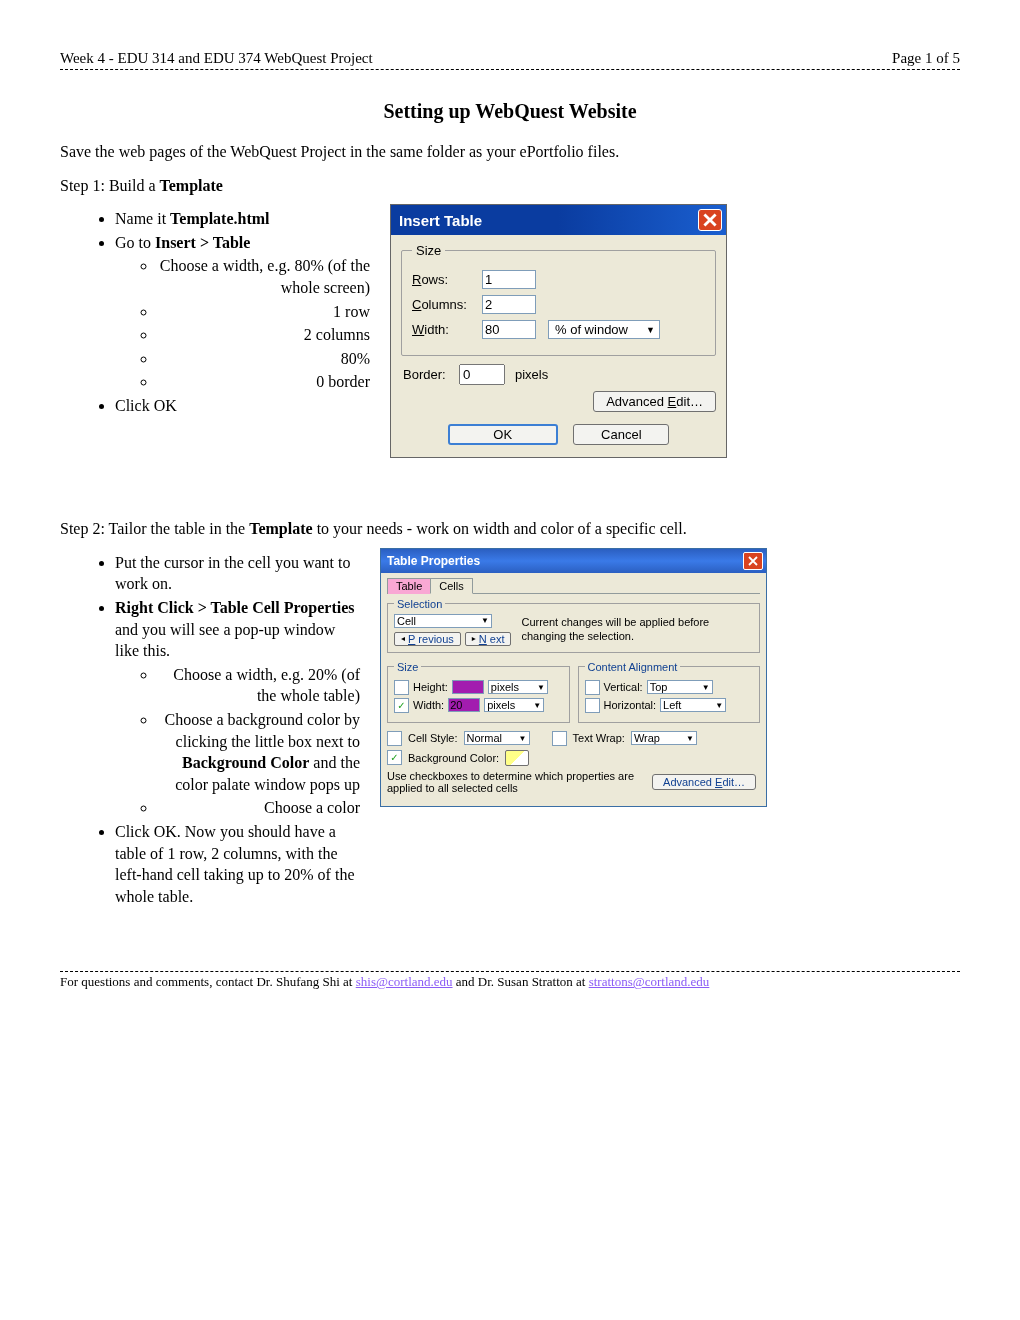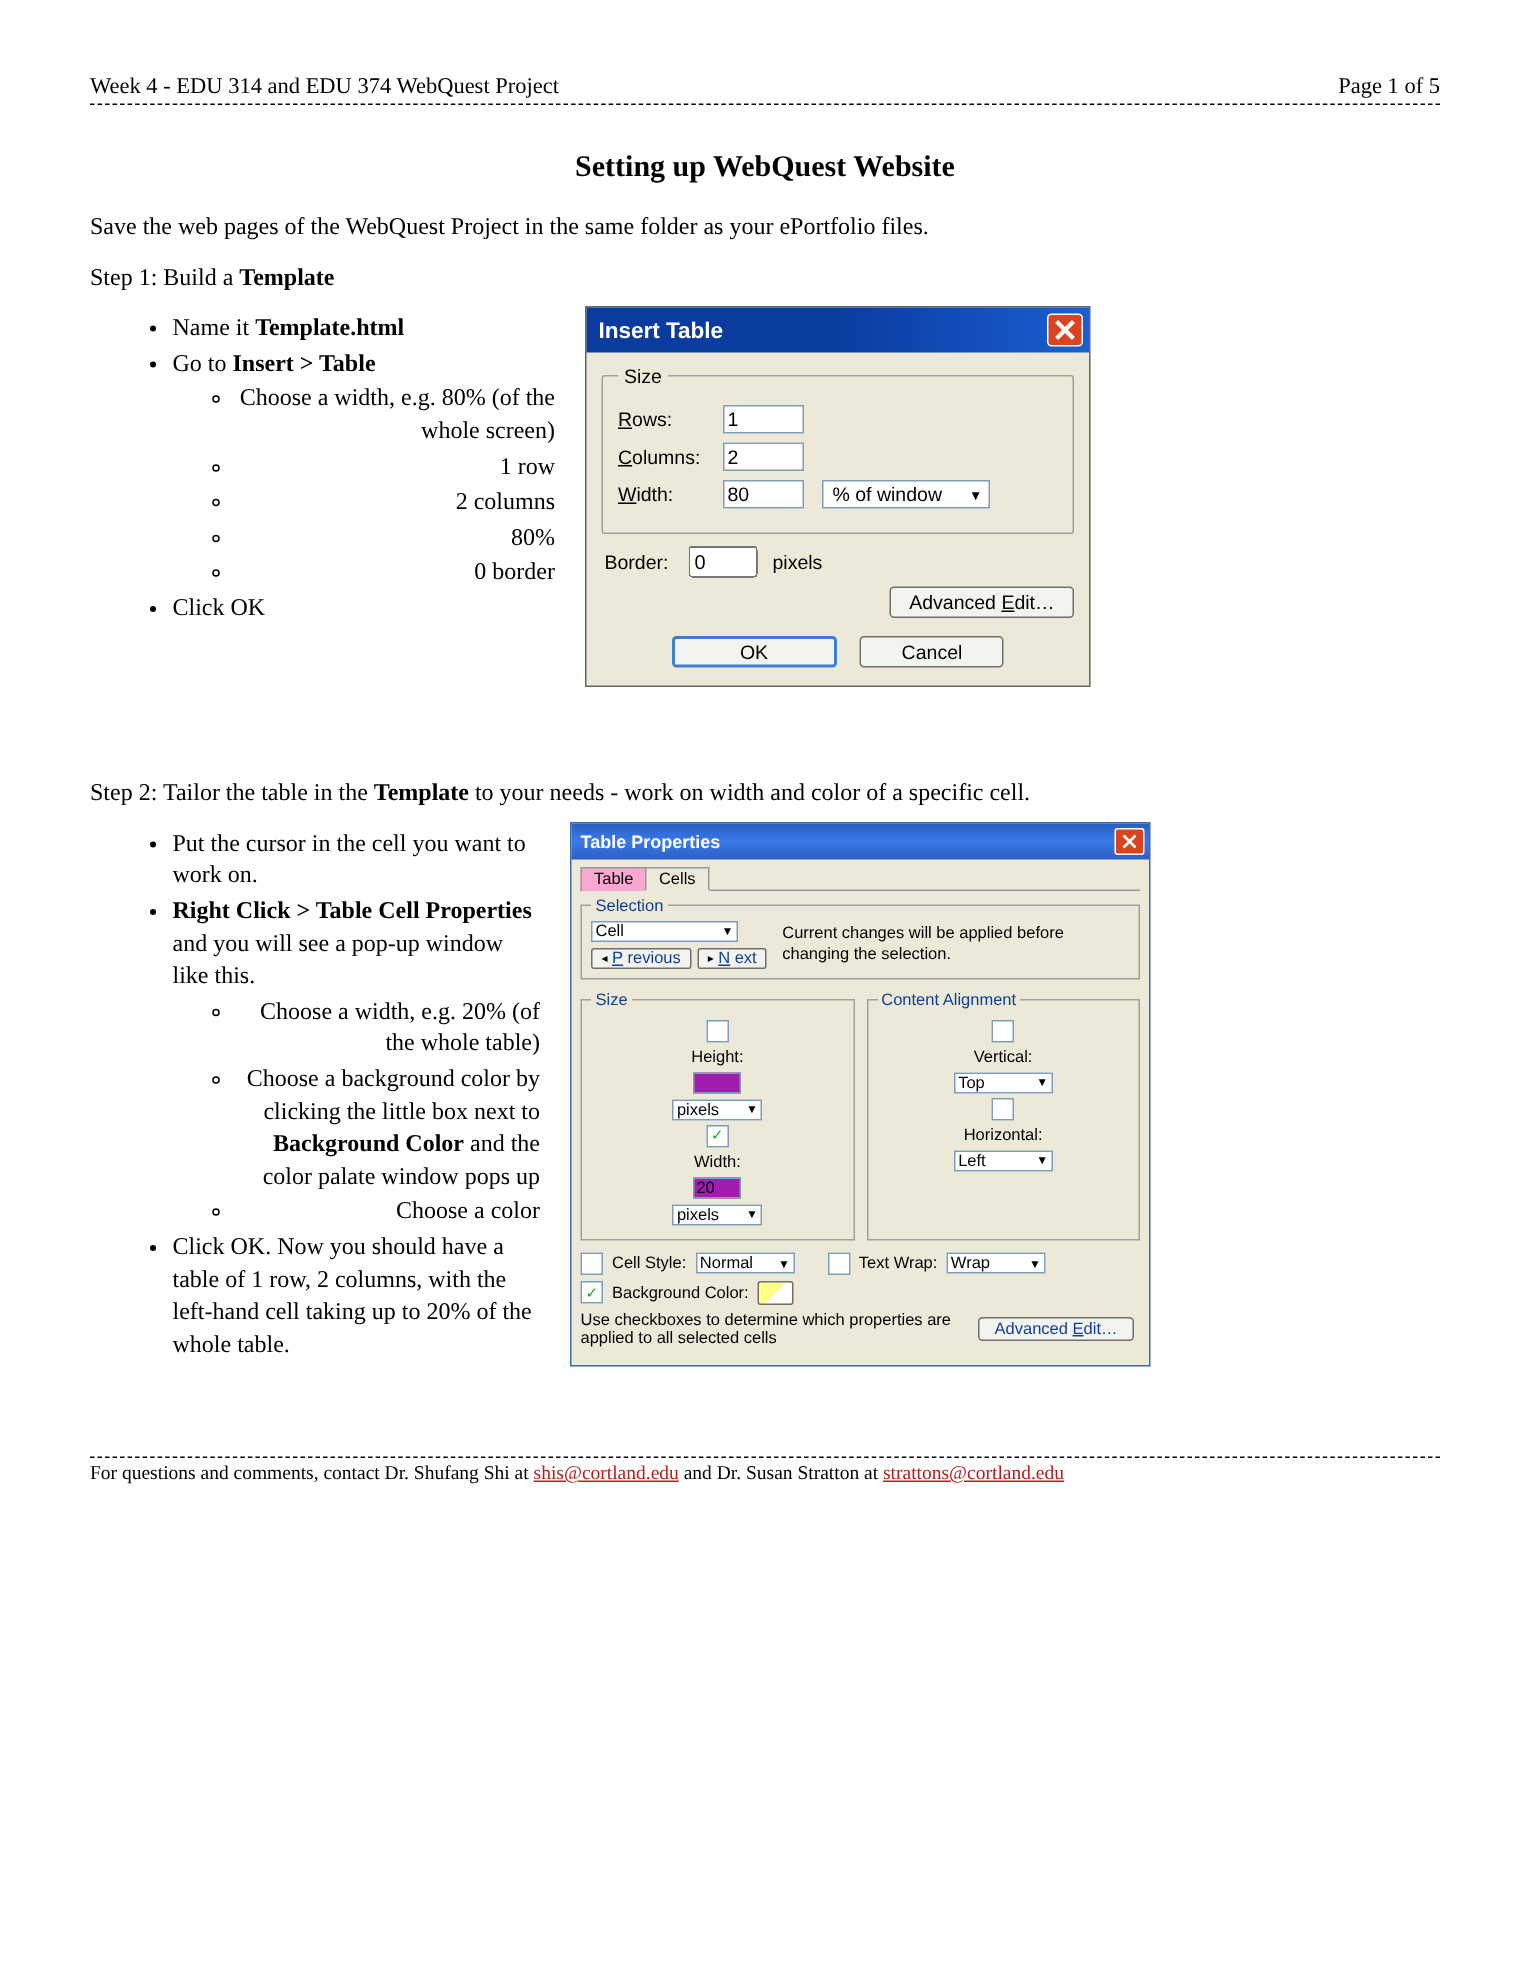--- a/index.html
+++ b/index.html
@@ -195,21 +195,21 @@
     font-size: 11px;
     display: inline-flex;
     align-items: center;
     gap: 3px;
     color: #104091;
   }
   .smbtn .tri { font-size: 8px; color: #000; }
   .sel-text { font-size: 11px; line-height: 1.25; padding-top: 2px; }
   .size-align { display: flex; gap: 8px; }
   .size-col, .align-col { flex: 1; }
-  .chk-row { display: flex; align-items: center; gap: 4px; margin: 3px 0; font-size: 11px; flex-direction: column; }
+  .chk-row { display: flex; align-items: center; gap: 4px; margin: 3px 0; font-size: 11px; }
   .chk { width: 13px; height: 13px; border: 1px solid #7f9db9; background: #fff; display: inline-flex; align-items: center; justify-content: center; font-size: 10px; color: #21a121; }
   .sm-input { width: 28px; border: 1px solid #7f9db9; font-size: 11px; padding: 0 1px; background: #a21caf; }
   .sm-dd {
     border: 1px solid #7f9db9;
     background: #fff;
     padding: 0 2px;
     display: inline-flex;
     align-items: center;
     justify-content: space-between;
     font-size: 11px;
@@ -228,21 +228,21 @@
   }
   .note-row { display: flex; justify-content: space-between; align-items: center; font-size: 11px; margin: 4px 0 6px 0; gap: 8px; }
   .note-row .note-txt { flex: 1; }
   .dlg2 .btn-row { text-align: center; padding: 4px 0; }
   .dlg2 .btn { font-size: 11px; padding: 1px 10px; margin: 0 4px; }
   .dlg2 .btn.default { border: 2px solid #3c7fd4; padding: 0 14px; }
   .footer {
     font-size: 13px;
     text-align: left;
   }
-  a.link { color: #b91c1c; text-decoration: underline; }
+  a.link { color: #8b5cf6; text-decoration: underline; }
 </style>
 </head>
 <body>
 
 <div class="header-row">
   <span>Week 4 - EDU 314 and EDU 374 WebQuest Project</span>
   <span>Page 1 of 5</span>
 </div>
 <hr class="dashed">
 

